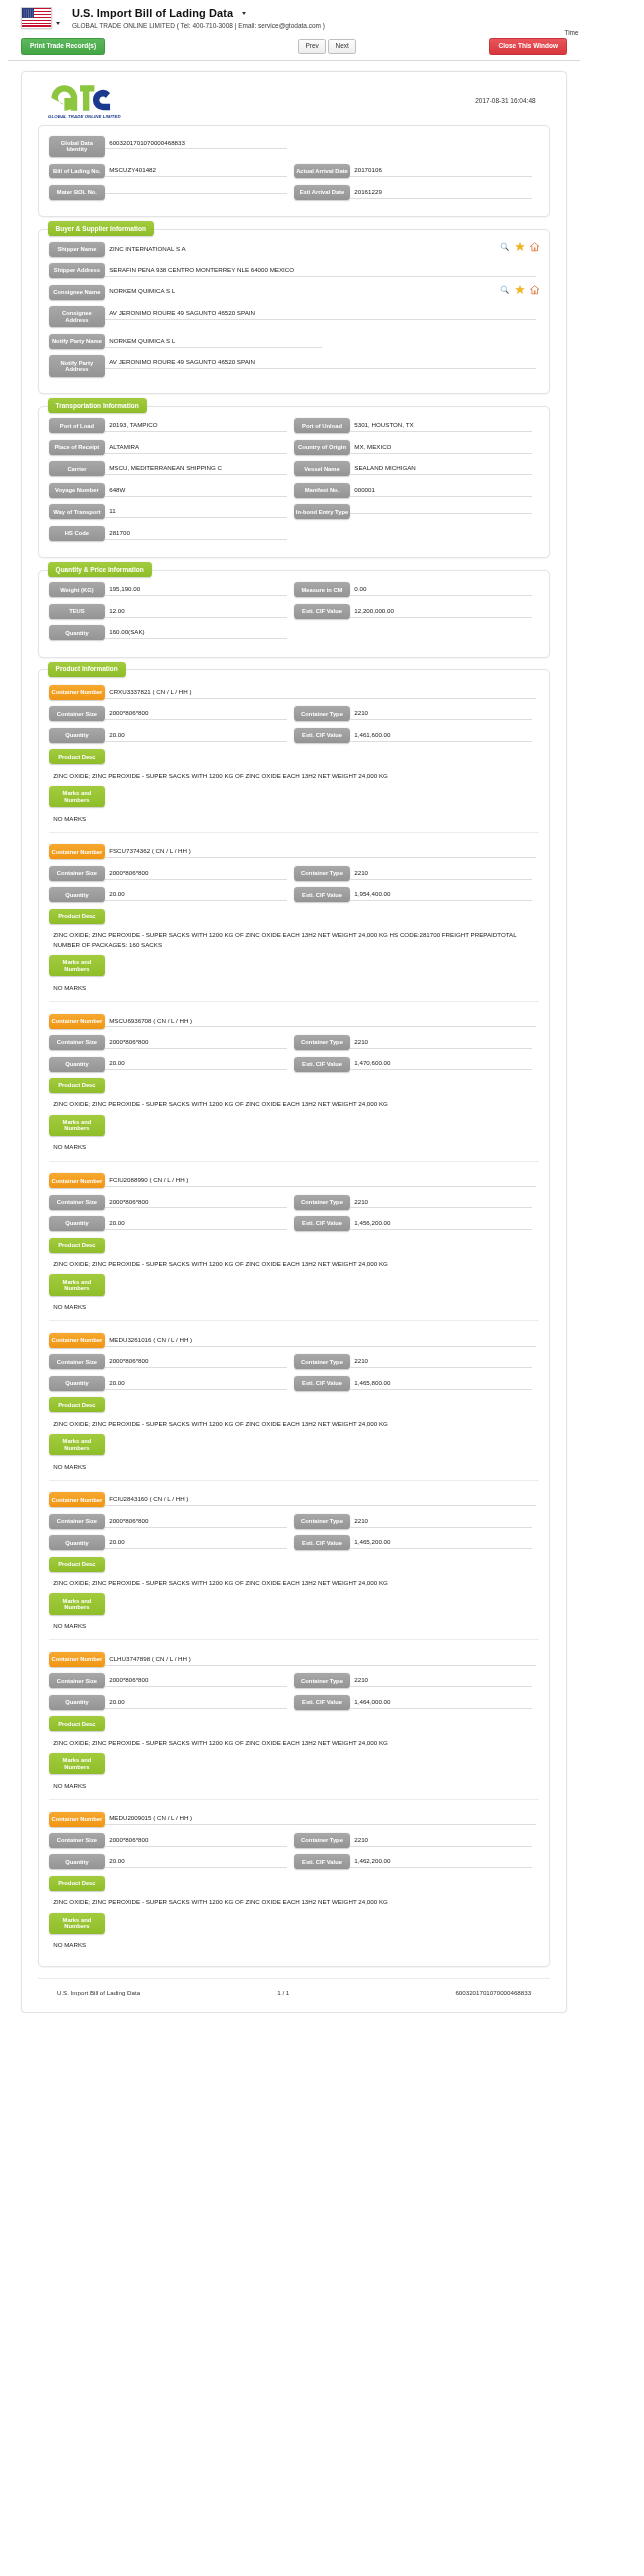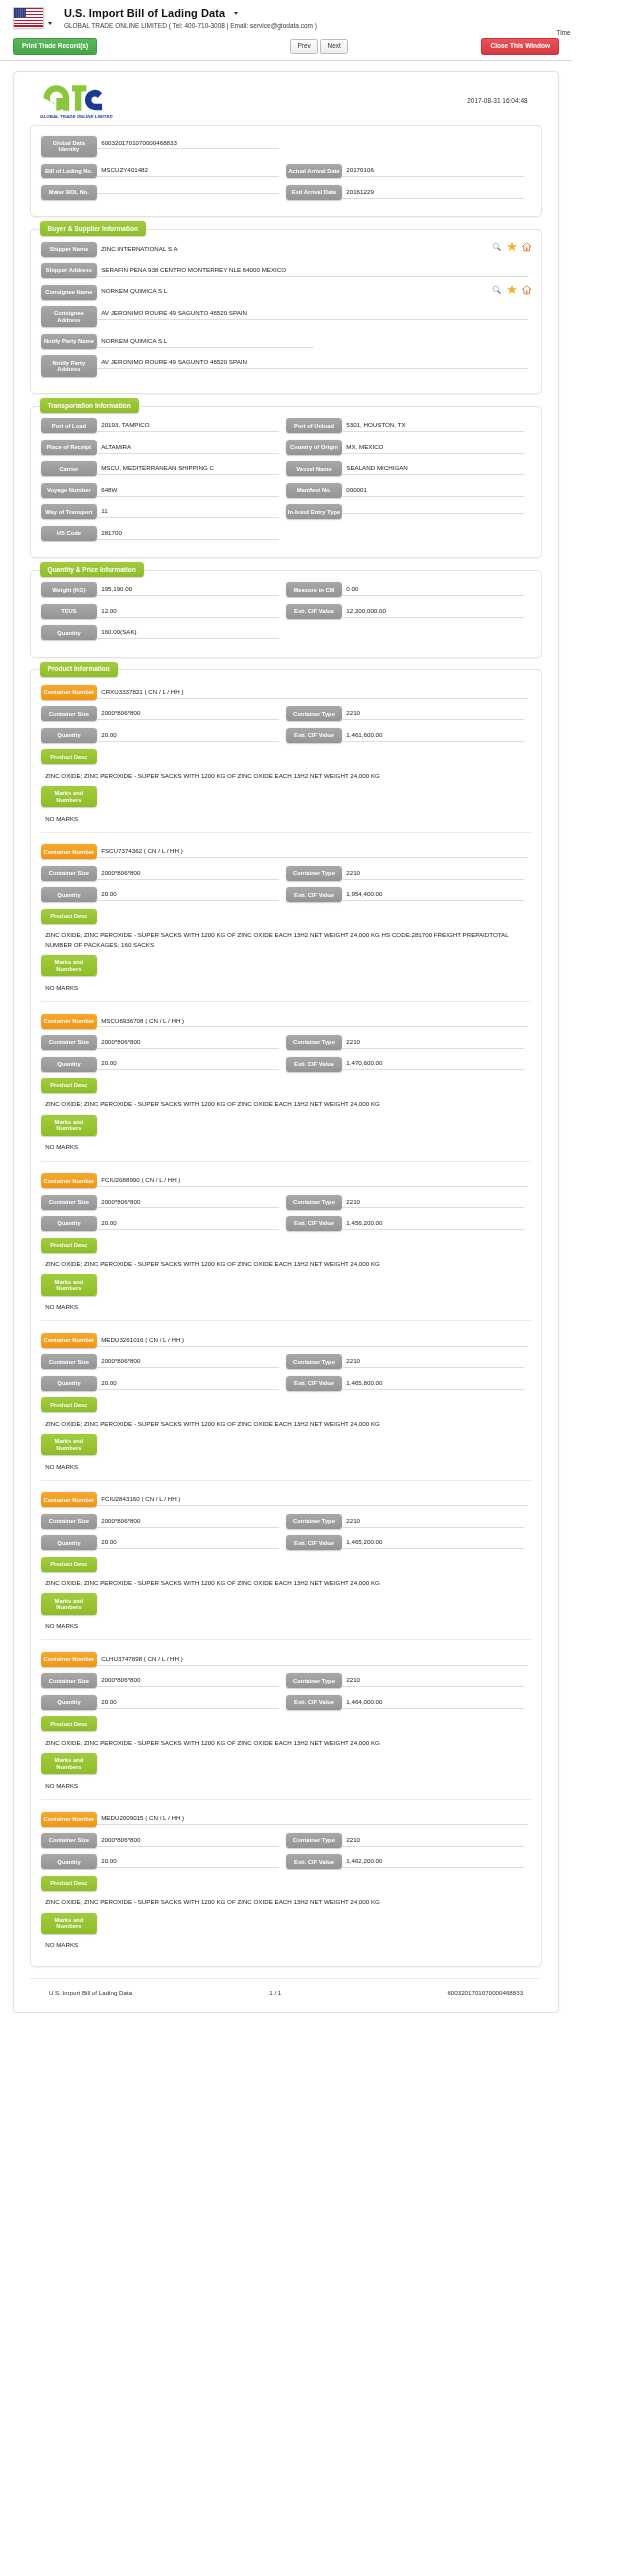--- a/index.html
+++ b/index.html
@@ -9,20 +9,21 @@
   }
   body {
     width: 644px;
     font-family: "Liberation Sans", sans-serif;
     color: #2b2b2b;
     -webkit-font-smoothing: antialiased;
   }
   .page {
     width: 572px;
     position: relative;
+    margin-left: 8px;
   }
 
   
   .topbar {
     display: flex;
     align-items: flex-start;
     padding: 5.8px 0 4.3px 13px;
     position: relative;
   }
   .flag-wrap {

